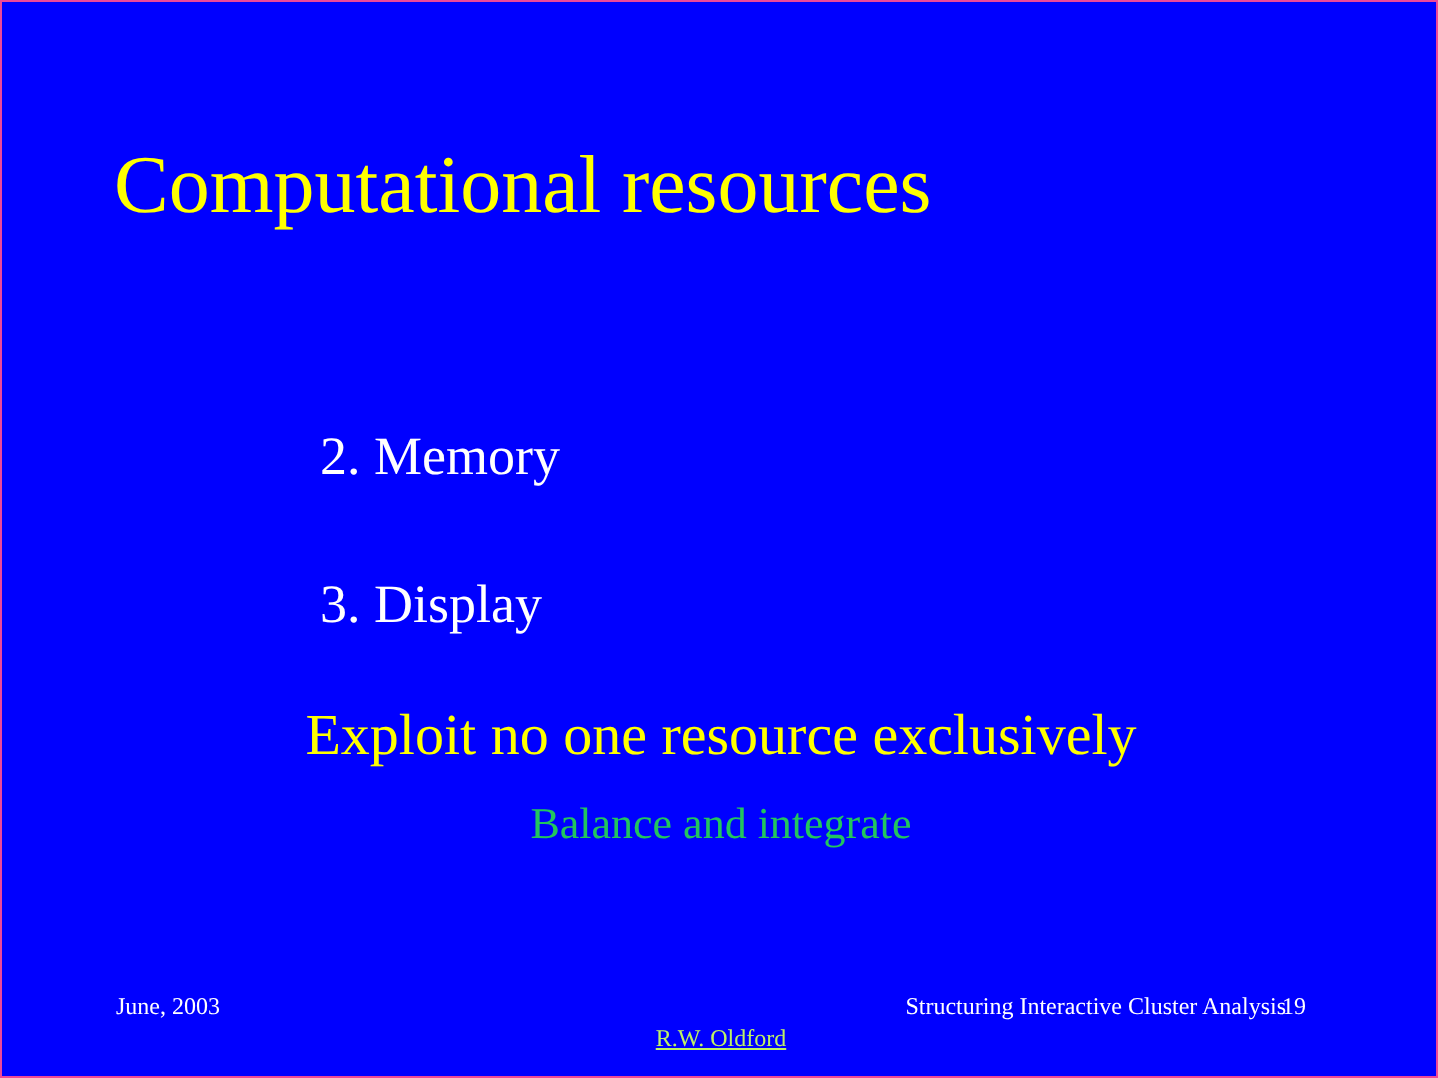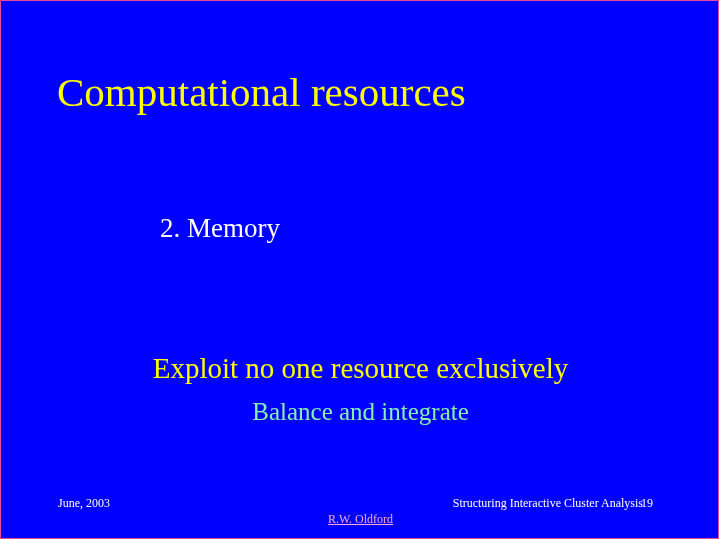--- a/index.html
+++ b/index.html
@@ -53,23 +53,23 @@
     white-space: nowrap;
   }
   #emphasis-exploit {
     top: 350px;
     font-size: 29px;
     line-height: 34px;
     color: #ffff00;
   }
   #emphasis-balance {
     top: 396px;
-    font-size: 25px;
+    font-size: 22px;
     line-height: 30px;
-    color: #86efac;
+    color: #22c55e;
     text-align: center;
   }
 
   
   .footer-text {
     position: absolute;
     font-size: 12px;
     line-height: 14px;
     color: #ffffff;
     white-space: nowrap;
@@ -84,21 +84,21 @@
     top: 495px;
     text-align: right;
   }
   #footer-author-wrap {
     left: 0;
     width: 719px;
     top: 511px;
     text-align: center;
   }
   #footer-author-link {
-    color: #f9a8d4;
+    color: #bef264;
     text-decoration: underline;
     cursor: pointer;
     text-align: right;
   }
   #footer-page-number {
     left: 640px;
     top: 495px;
     width: 28px;
     text-align: left;
   }
@@ -106,20 +106,21 @@
 </head>
 <body>
 
 <div id="slide">
 
   <div id="slide-title">Computational resources</div>
 
 
   <div class="body-item" id="body-item-2">2. Memory</div>
 
+  <div class="body-item" id="body-item-3">3. Display</div>
 
   <div class="emphasis-line" id="emphasis-exploit">Exploit no one resource exclusively</div>
 
   <div class="emphasis-line" id="emphasis-balance">Balance and integrate</div>
 
   <div class="footer-text" id="footer-date">June, 2003</div>
 
   <div class="footer-text" id="footer-center">Structuring Interactive Cluster Analysis</div>
 
   <div class="footer-text" id="footer-author-wrap"><span id="footer-author-link">R.W. Oldford </span></div>

